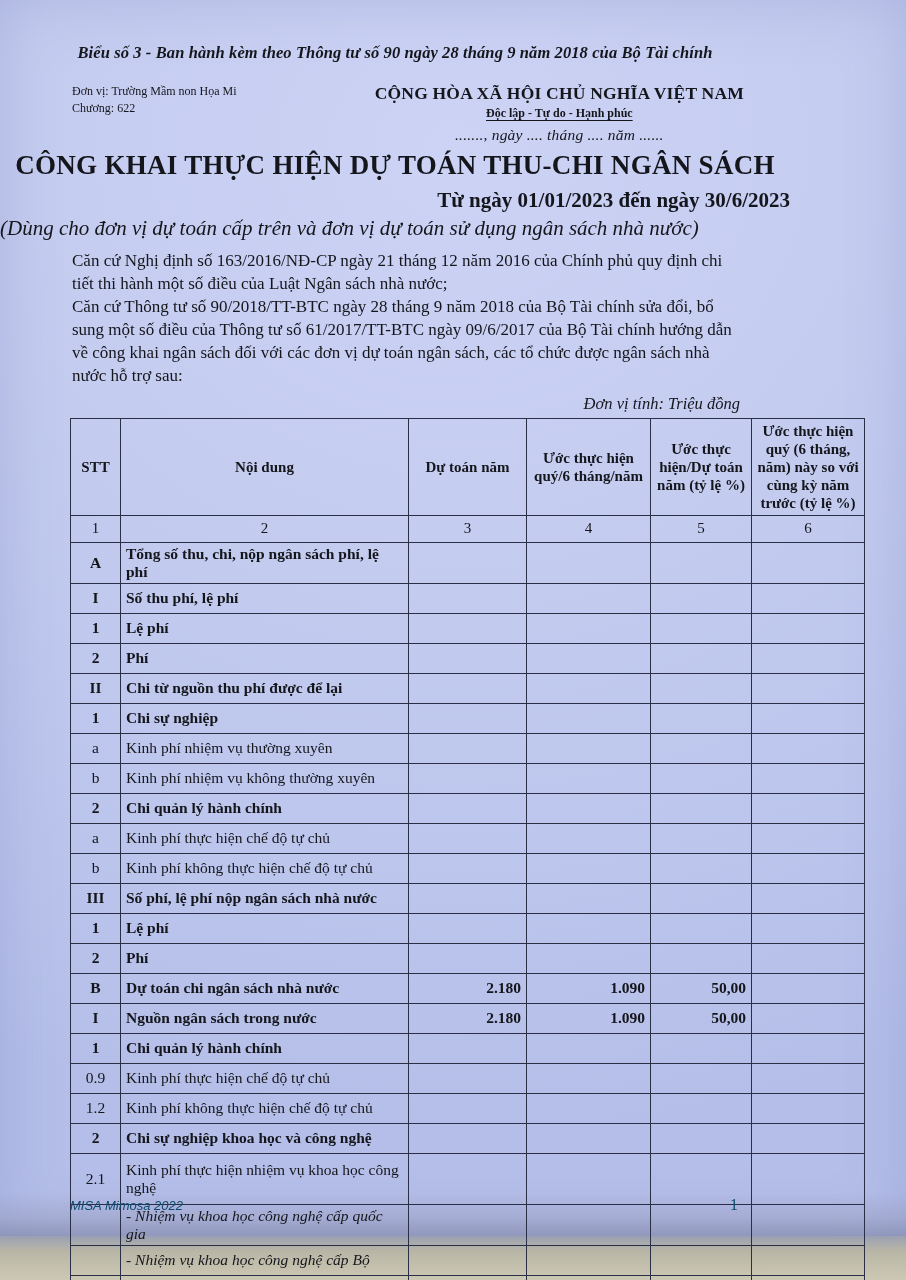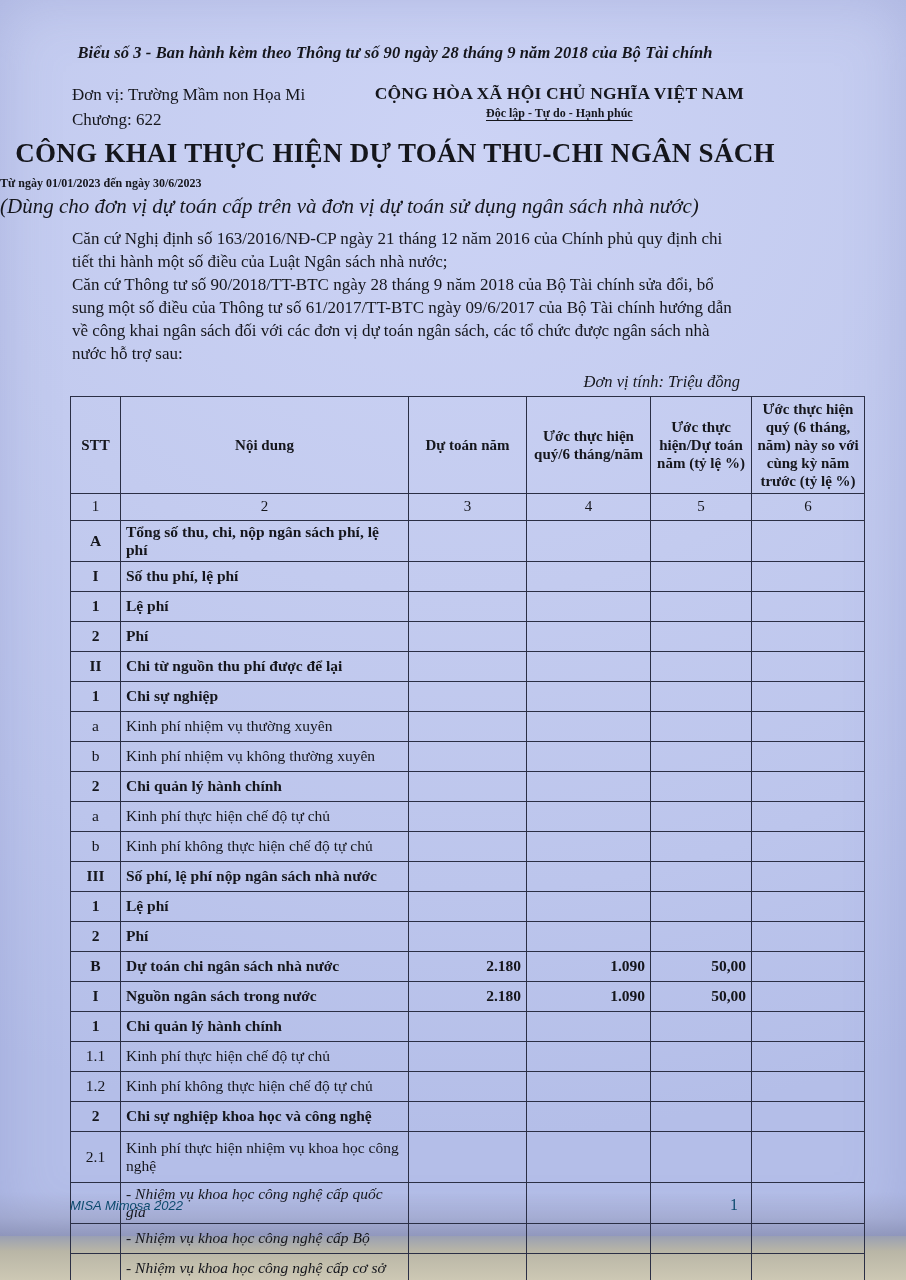--- a/index.html
+++ b/index.html
@@ -58,21 +58,21 @@
 
   
   .head-row {
     display: flex;
     margin-top: 20px;
     padding: 0 46px 0 72px;
     align-items: flex-start;
   }
   .head-left {
     width: 365px;
-    font-size: 17px;
+    font-size: 12px;
     line-height: 1.45;
   }
   .head-right {
     flex: 1;
     text-align: center;
     padding-left: 6px;
   }
   .nation {
     font-weight: bold;
     font-size: 17.5px;
@@ -96,23 +96,23 @@
   
   .main-title {
     text-align: center;
     font-weight: bold;
     font-size: 27px;
     letter-spacing: .3px;
     margin-top: 6px;
     white-space: nowrap;
   }
   .period {
-    text-align: left;
-    font-weight: bold;
-    font-size: 12px;
+    text-align: right;
+    font-weight: bold;
+    font-size: 21px;
     margin-top: 7px;
   }
   .applies {
     font-size: 21px;
     margin-top: 3px;
     font-style: italic;
   }
 
   
   .basis {
@@ -218,20 +218,21 @@
   <div class="form-ref">Biểu số 3 - Ban hành kèm theo Thông tư số 90 ngày 28 tháng 9 năm 2018 của Bộ Tài chính</div>
 
   <div class="head-row">
     <div class="head-left">
       <div>Đơn vị: Trường Mầm non Họa Mi</div>
       <div>Chương: 622</div>
     </div>
     <div class="head-right">
       <div class="nation">CỘNG HÒA XÃ HỘI CHỦ NGHĨA VIỆT NAM</div>
       <div class="motto">Độc lập - Tự do - Hạnh phúc</div>
+      <div class="dateline">......., ngày .... tháng .... năm ......</div>
     </div>
   </div>
 
   <div class="main-title">CÔNG KHAI THỰC HIỆN DỰ TOÁN THU-CHI NGÂN SÁCH</div>
   <div class="period">Từ ngày 01/01/2023 đến ngày 30/6/2023</div>
   <div class="applies">(Dùng cho đơn vị dự toán cấp trên và đơn vị dự toán sử dụng ngân sách nhà nước)</div>
 
   <div class="basis">
     <p>Căn cứ Nghị định số 163/2016/NĐ-CP ngày 21 tháng 12 năm 2016 của Chính phủ quy định chi tiết thi hành một số điều của Luật Ngân sách nhà nước;</p>
     <p>Căn cứ Thông tư số 90/2018/TT-BTC ngày 28 tháng 9 năm 2018 của Bộ Tài chính sửa đổi, bổ sung một số điều của Thông tư số 61/2017/TT-BTC ngày 09/6/2017 của Bộ Tài chính hướng dẫn về công khai ngân sách đối với các đơn vị dự toán ngân sách, các tổ chức được ngân sách nhà nước hỗ trợ sau:</p>
@@ -399,21 +400,21 @@
           </tr>
           <tr class="r1">
             <td class="stt">1</td>
             <td class="content bold">Chi quản lý hành chính</td>
             <td class="num"></td>
             <td class="num"></td>
             <td class="num"></td>
             <td class="num"></td>
           </tr>
           <tr class="r1">
-            <td class="stt plain">1.1</td>
+            <td class="stt plain">0.9</td>
             <td class="content">Kinh phí thực hiện chế độ tự chủ</td>
             <td class="num"></td>
             <td class="num"></td>
             <td class="num"></td>
             <td class="num"></td>
           </tr>
           <tr class="r1">
             <td class="stt plain">1.2</td>
             <td class="content">Kinh phí không thực hiện chế độ tự chủ</td>
             <td class="num"></td>

